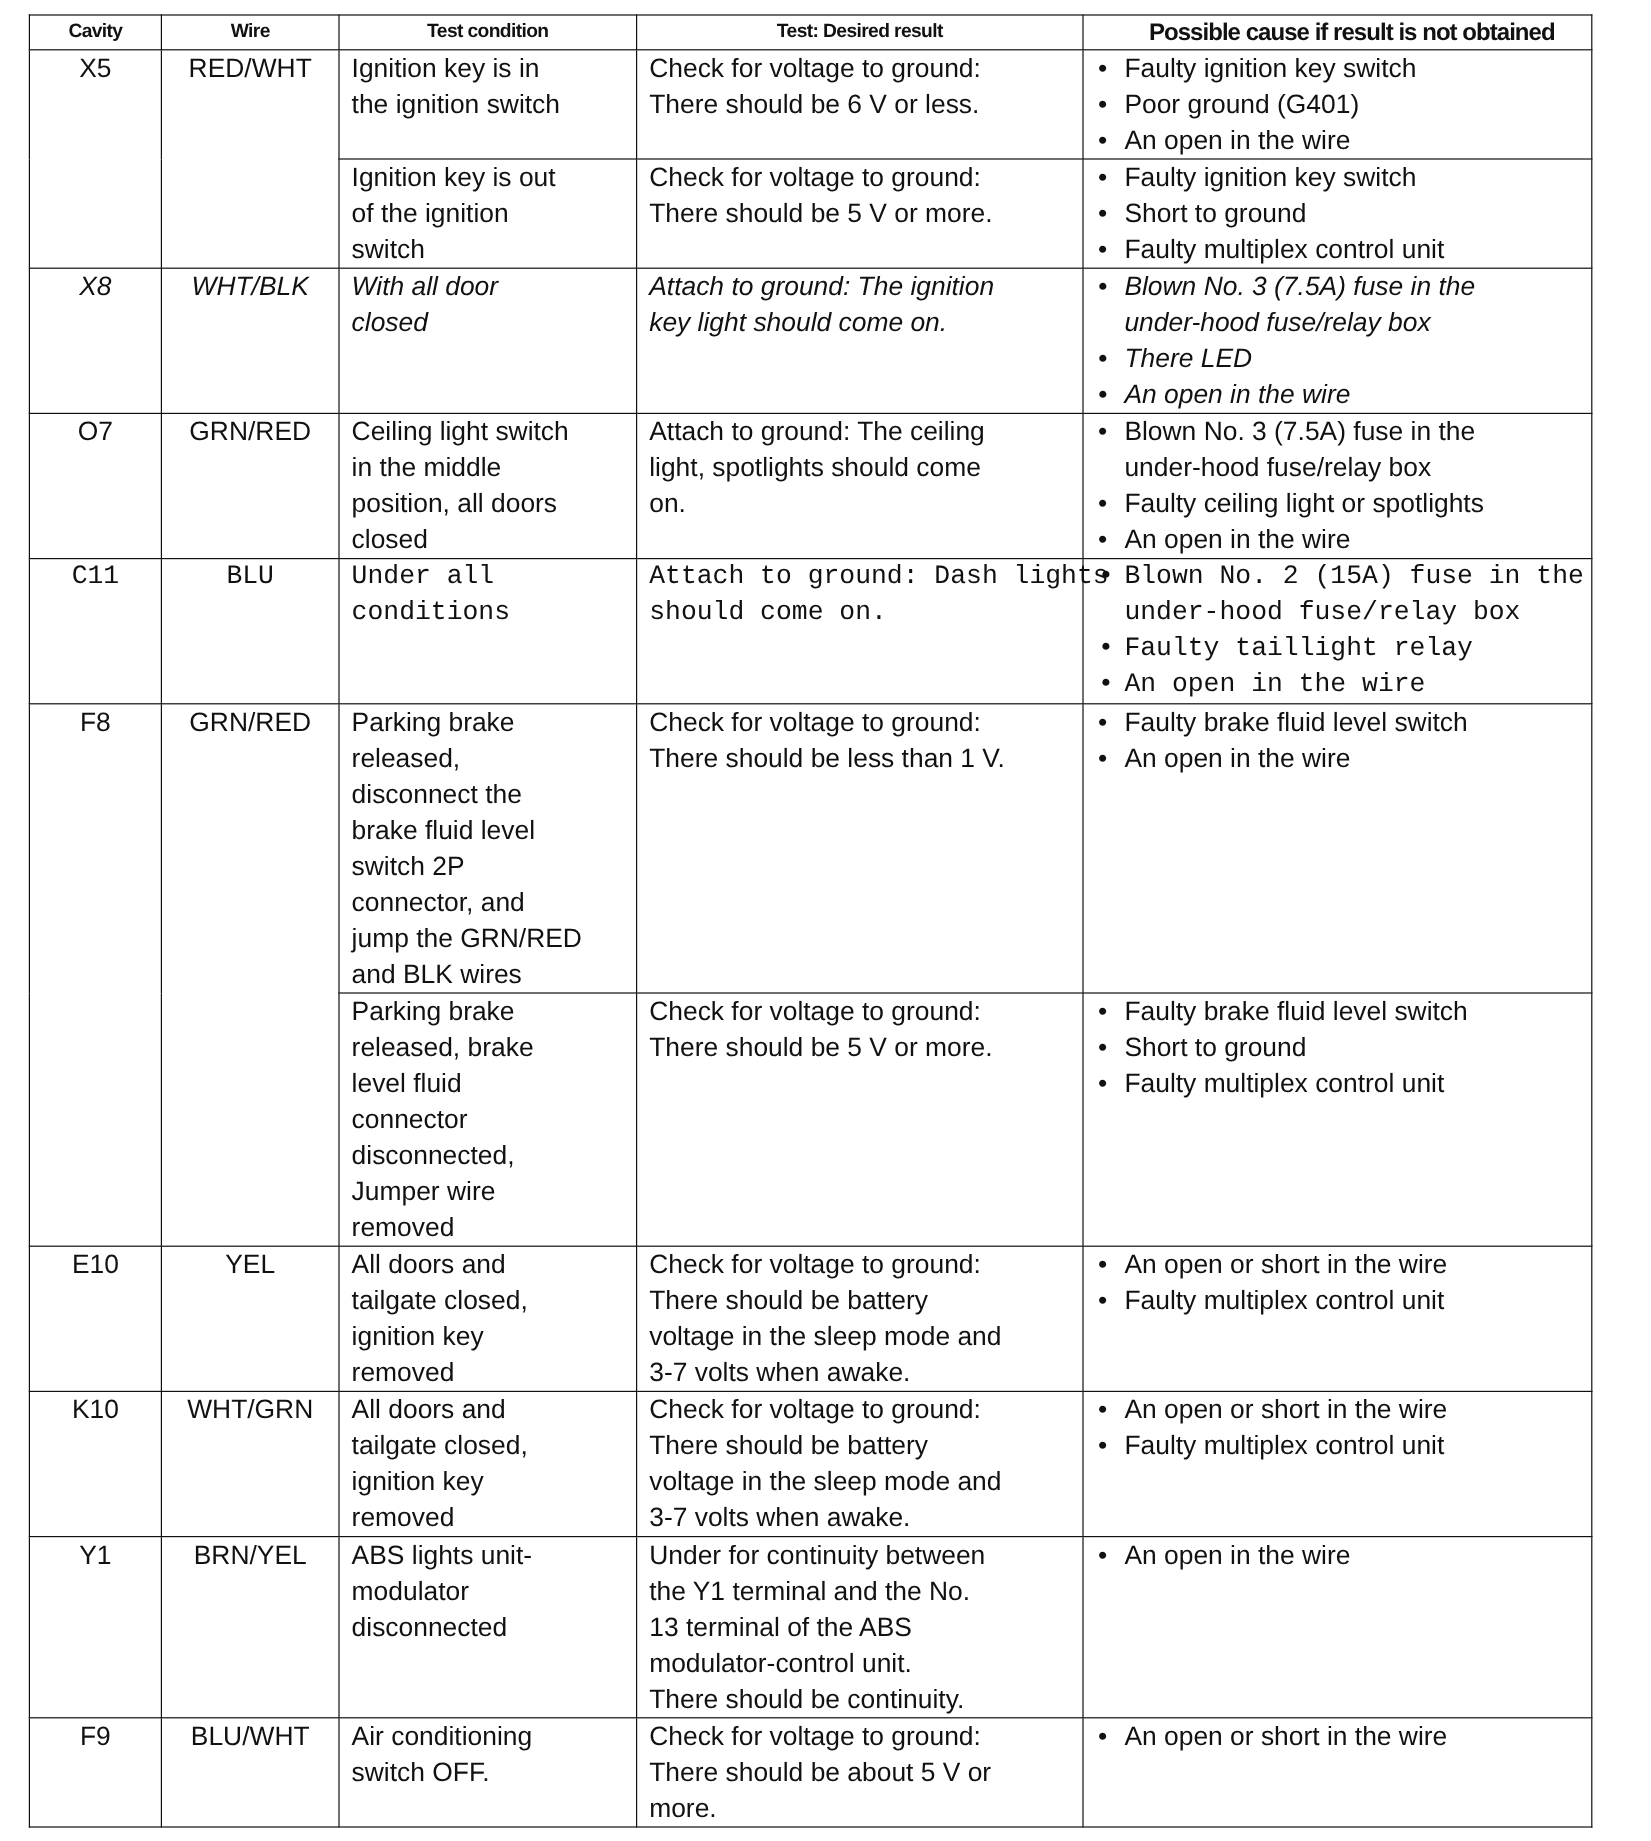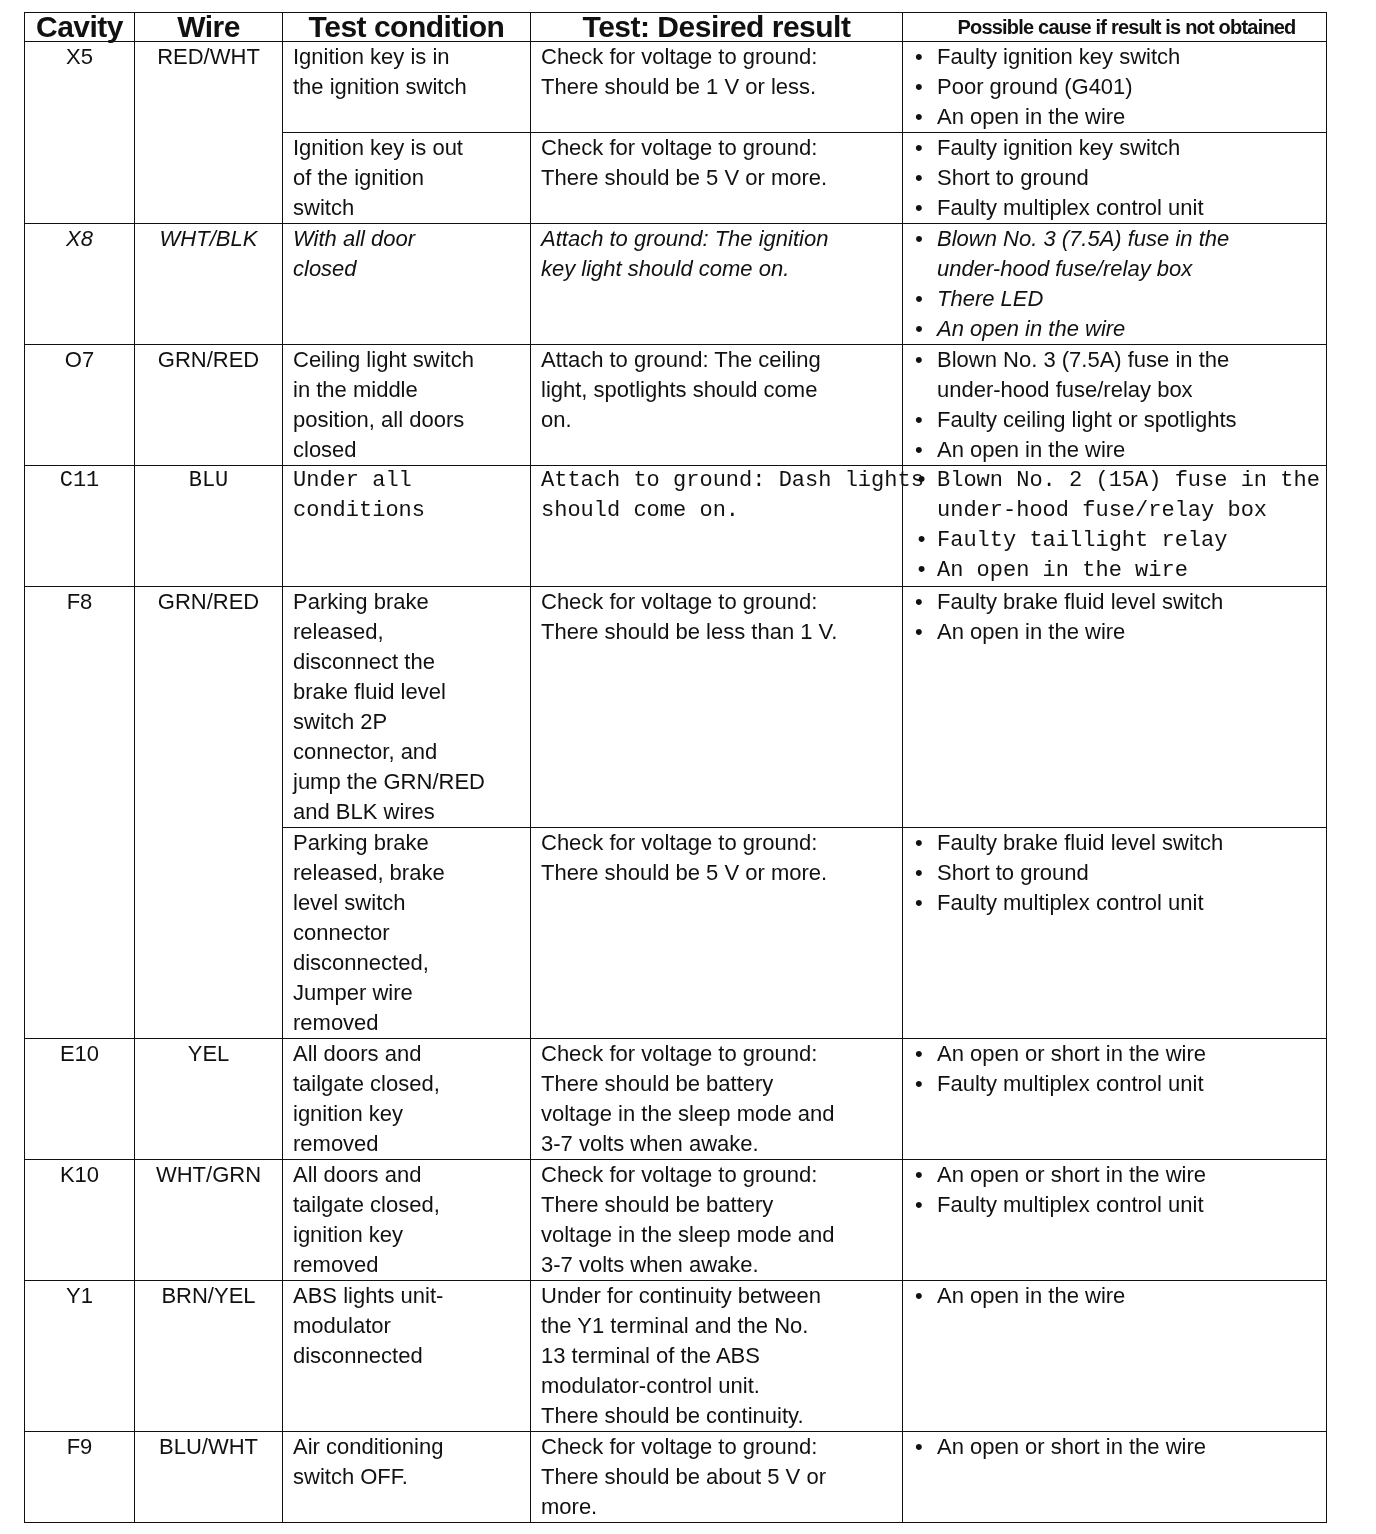--- a/index.html
+++ b/index.html
@@ -1,21 +1,21 @@
 <!DOCTYPE html>
 <html><head>
 <meta charset="utf-8">
 <style>
   html, body { margin: 0; padding: 0; background: #ffffff; }
   body { width: 1376px; height: 1534px; position: relative; overflow: hidden;
          font-family: "Liberation Sans", sans-serif; color: #111111; }
   #doc { position: absolute; left: 24px; top: 12px; width: 1302px; }
   table { border-collapse: collapse; table-layout: fixed; width: 1302px; }
   th, td { border: 1.6px solid #111; vertical-align: top; padding: 0; }
-  th { height: 28px; font-weight: bold; font-size: 30px; line-height: 28px;
+  th { height: 28px; font-weight: bold; font-size: 16px; line-height: 28px;
        text-align: center; white-space: nowrap; letter-spacing: -0.5px; }
   th.narrow { font-size: 20px; letter-spacing: -0.8px; padding-left: 24px; }
   td { font-size: 22px; line-height: 30px; margin-top: 25px; }
   td.c-cav, td.c-wire { text-align: center; }
   td.c-cond, td.c-res { padding-left: 10px; padding-right: 6px; }
   td.c-cause { padding-left: 10px; padding-right: 4px; }
   .line { display: block; white-space: nowrap; }
   ul { list-style: none; margin: 0; padding: 0; }
   li { position: relative; padding-left: 24px; white-space: nowrap; }
   li .bullet { position: absolute; left: 2px; top: 0; }
@@ -46,21 +46,21 @@
     <tbody id="tbody">
         <tr style="height: 90px;">
           <td class="c-cav" rowspan="2">X5</td>
           <td class="c-wire" rowspan="2">RED/WHT</td>
           <td class="c-cond">
             <span class="line">Ignition key is in</span>
             <span class="line">the ignition switch</span>
           </td>
           <td class="c-res">
             <span class="line">Check for voltage to ground:</span>
-            <span class="line">There should be 1 V or less.</span>
+            <span class="line">There should be 6 V or less.</span>
           </td>
           <td class="c-cause">
             <ul>
               <li><span class="bullet">•</span><span>Faulty ignition key switch</span></li>
               <li><span class="bullet">•</span><span>Poor ground (G401)</span></li>
               <li><span class="bullet">•</span><span>An open in the wire</span></li>
             </ul>
           </td>
         </tr>
         <tr style="height: 90px;">
@@ -165,21 +165,21 @@
             <ul>
               <li><span class="bullet">•</span><span>Faulty brake fluid level switch</span></li>
               <li><span class="bullet">•</span><span>An open in the wire</span></li>
             </ul>
           </td>
         </tr>
         <tr style="height: 210px;">
           <td class="c-cond">
             <span class="line">Parking brake</span>
             <span class="line">released, brake</span>
-            <span class="line">level switch</span>
+            <span class="line">level fluid</span>
             <span class="line">connector</span>
             <span class="line">disconnected,</span>
             <span class="line">Jumper wire</span>
             <span class="line">removed</span>
           </td>
           <td class="c-res">
             <span class="line">Check for voltage to ground:</span>
             <span class="line">There should be 5 V or more.</span>
           </td>
           <td class="c-cause">

